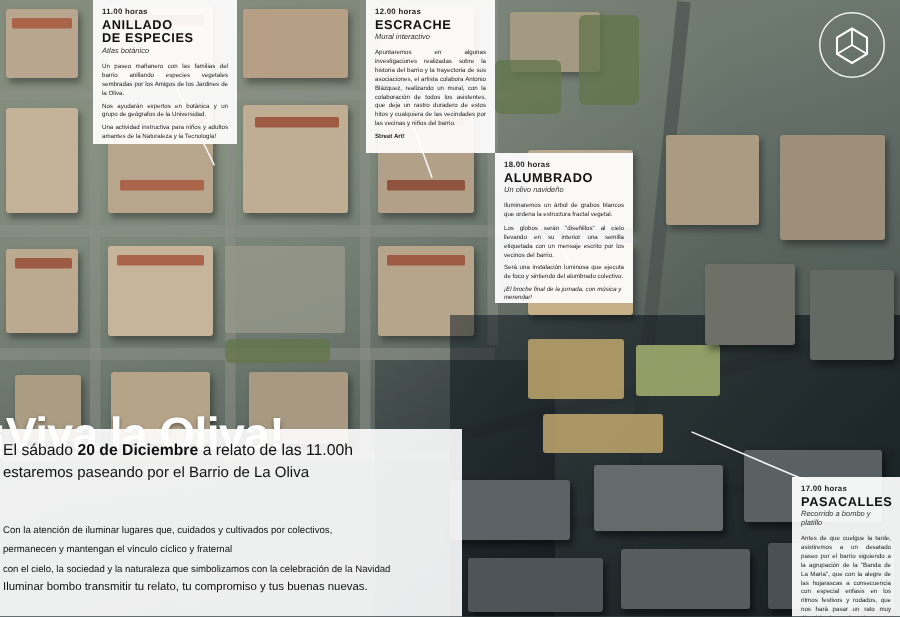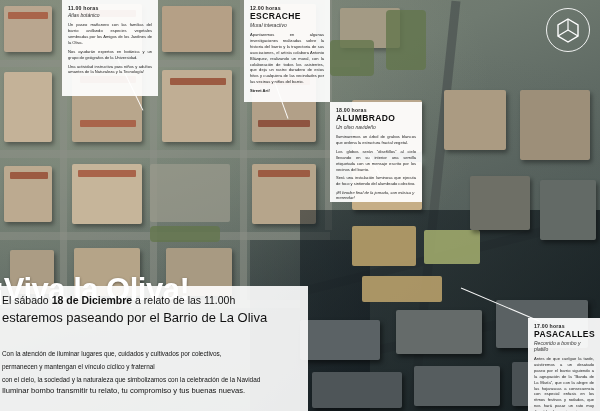--- a/index.html
+++ b/index.html
@@ -62,21 +62,21 @@
     padding:0;
   }
   .viva{
     position:absolute;left:-6px;top:272px;
     font-size:31px;font-weight:bold;color:#fff;letter-spacing:-.5px;
     text-shadow:0 1px 3px rgba(0,0,0,.45);
     white-space:nowrap;
   }
   .banner .line1{position:absolute;left:2px;top:8px;font-size:10.5px;color:#111;white-space:nowrap;}
   .banner .line1 b{font-weight:bold;}
-  .banner .line2{position:absolute;left:2px;top:24px;font-size:13px;color:#111;white-space:nowrap;}
+  .banner .line2{position:absolute;left:2px;top:24px;font-size:10px;color:#111;white-space:nowrap;}
   .banner .line3{position:absolute;left:2px;top:40px;font-size:10.5px;color:#111;white-space:nowrap;}
   .banner .para{position:absolute;left:2px;top:62px;width:300px;font-size:6.4px;line-height:1.75;color:#111;}
   .banner .para p{margin:0 0 2px 0;}
   .banner .last{position:absolute;left:2px;top:100px;font-size:7.6px;color:#111;white-space:nowrap;}
 
   
   .logo{position:absolute;right:10px;top:8px;width:42px;height:42px;border:1.4px solid rgba(255,255,255,.9);border-radius:50%;}
   .logo svg{position:absolute;left:50%;top:50%;transform:translate(-50%,-50%);}
 </style>
 </head>
@@ -154,20 +154,22 @@
   <div class="block" style="left:470px;top:176px;width:60px;height:54px;background:#6e6f66;box-shadow:2px 3px 4px rgba(0,0,0,.4);"></div>
   <div class="block" style="left:540px;top:180px;width:56px;height:60px;background:#636a66;box-shadow:2px 3px 4px rgba(0,0,0,.4);"></div>
 
   <div class="leader" style="left:118px;top:58px;width:58px;transform:rotate(64deg);"></div>
   <div class="leader" style="left:268px;top:62px;width:60px;transform:rotate(70deg);"></div>
   <div class="leader" style="left:368px;top:152px;width:34px;transform:rotate(62deg);"></div>
   <div class="leader" style="left:540px;top:322px;width:86px;transform:rotate(203deg);"></div>
 
   <div class="callout" style="left:62px;top:0;width:96px;height:96px;">
     <div class="time">11.00 horas</div>
+    <div class="title" style="white-space:pre-line;">ANILLADO
+DE ESPECIES</div>
     <div class="subtitle">Atlas botánico</div>
     <div class="body">
       <p>Un paseo mañanero con las familias del barrio anillando especies vegetales sembradas por los Amigos de los Jardines de la Oliva.</p>
       <p>Nos ayudarán expertos en botánica y un grupo de geógrafos de la Universidad.</p>
       <p>Una actividad instructiva para niños y adultos amantes de la Naturaleza y la Tecnología!</p>
     </div>
   </div>
 
   <div class="callout" style="left:330px;top:102px;width:92px;height:100px;">
     <div class="time">18.00 horas</div>
@@ -197,21 +199,21 @@
     <div class="subtitle">Recorrido a bombo y platillo</div>
     <div class="body">
       <p>Antes de que cuelgue la tarde, asistiremos a un desatado paseo por el barrio siguiendo a la agrupación de la "Banda de La María", que con la alegre de las hojarascas a consecuencia con especial enfasis en los ritmos festivos y rodados, que nos hará pasar un rato muy divertido, de convivencia.</p>
     </div>
   </div>
 
   <div class="viva">¡Viva la Oliva!</div>
 
   <div class="banner">
     <div class="line1">
-      <span>El sábado </span><b>18 de Diciembre</b><span> a relato de las 11.00h</span>
+      <span>El sábado </span><b>20 de Diciembre</b><span> a relato de las 11.00h</span>
     </div>
     <div class="line2">estaremos paseando por el Barrio de La Oliva</div>
     <div class="para">
       <p>Con la atención de iluminar lugares que, cuidados y cultivados por colectivos,</p>
       <p>permanecen y mantengan el vínculo cíclico y fraternal</p>
       <p>con el cielo, la sociedad y la naturaleza que simbolizamos con la celebración de la Navidad</p>
     </div>
     <div class="last">Iluminar bombo transmitir tu relato, tu compromiso y tus buenas nuevas.</div>
   </div>
 

